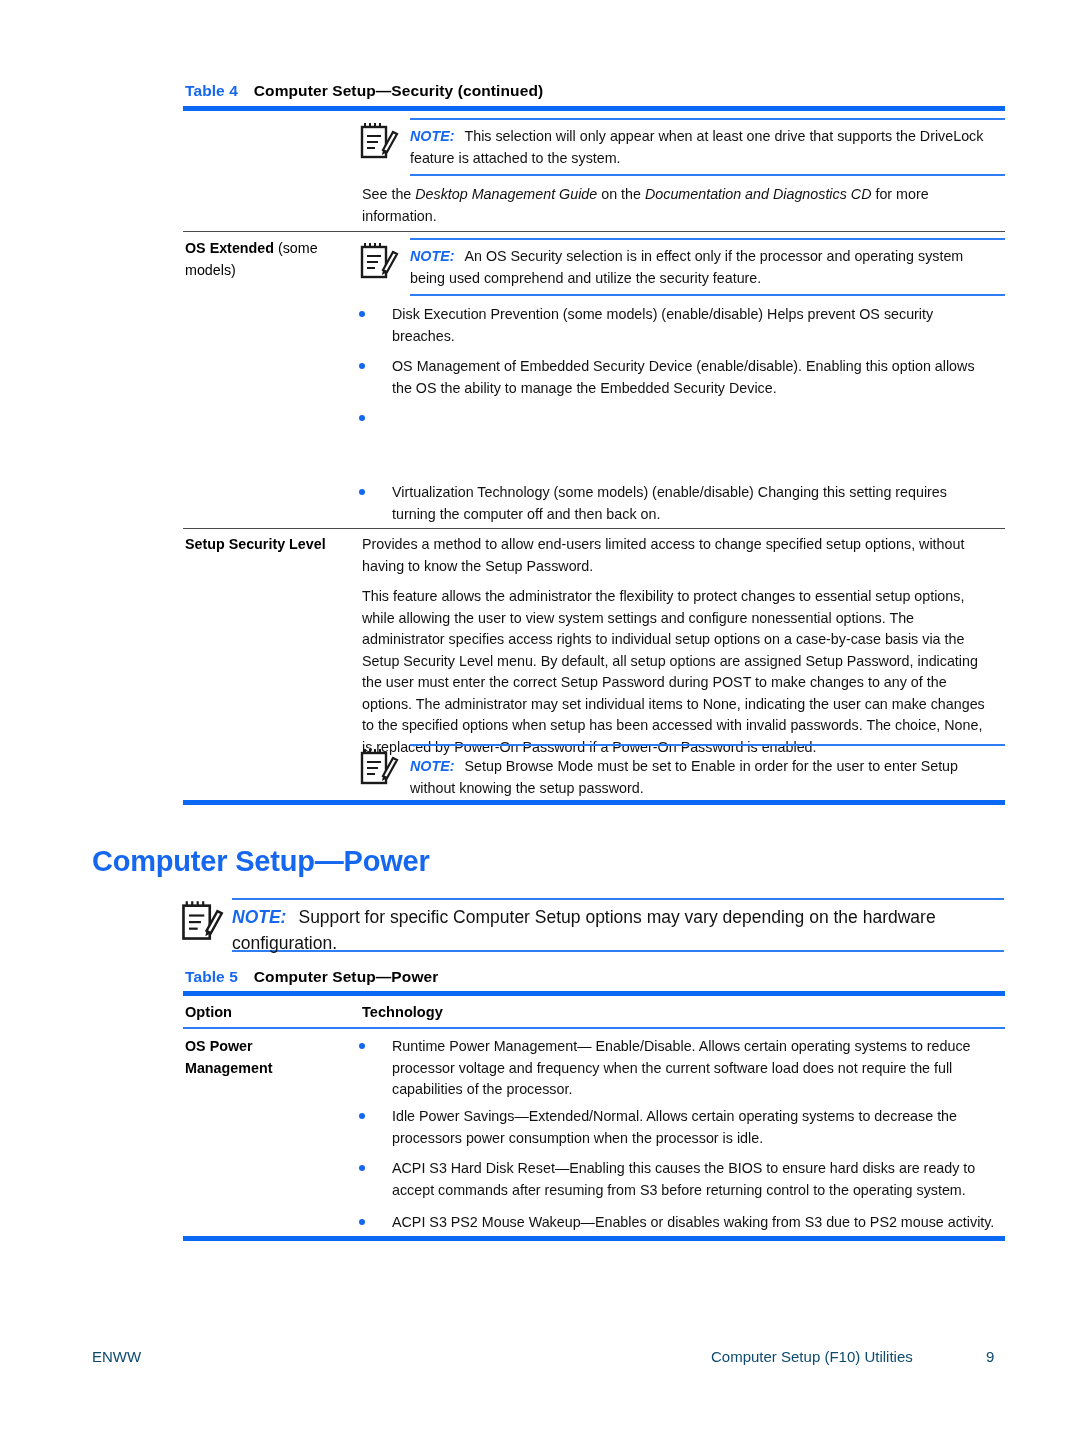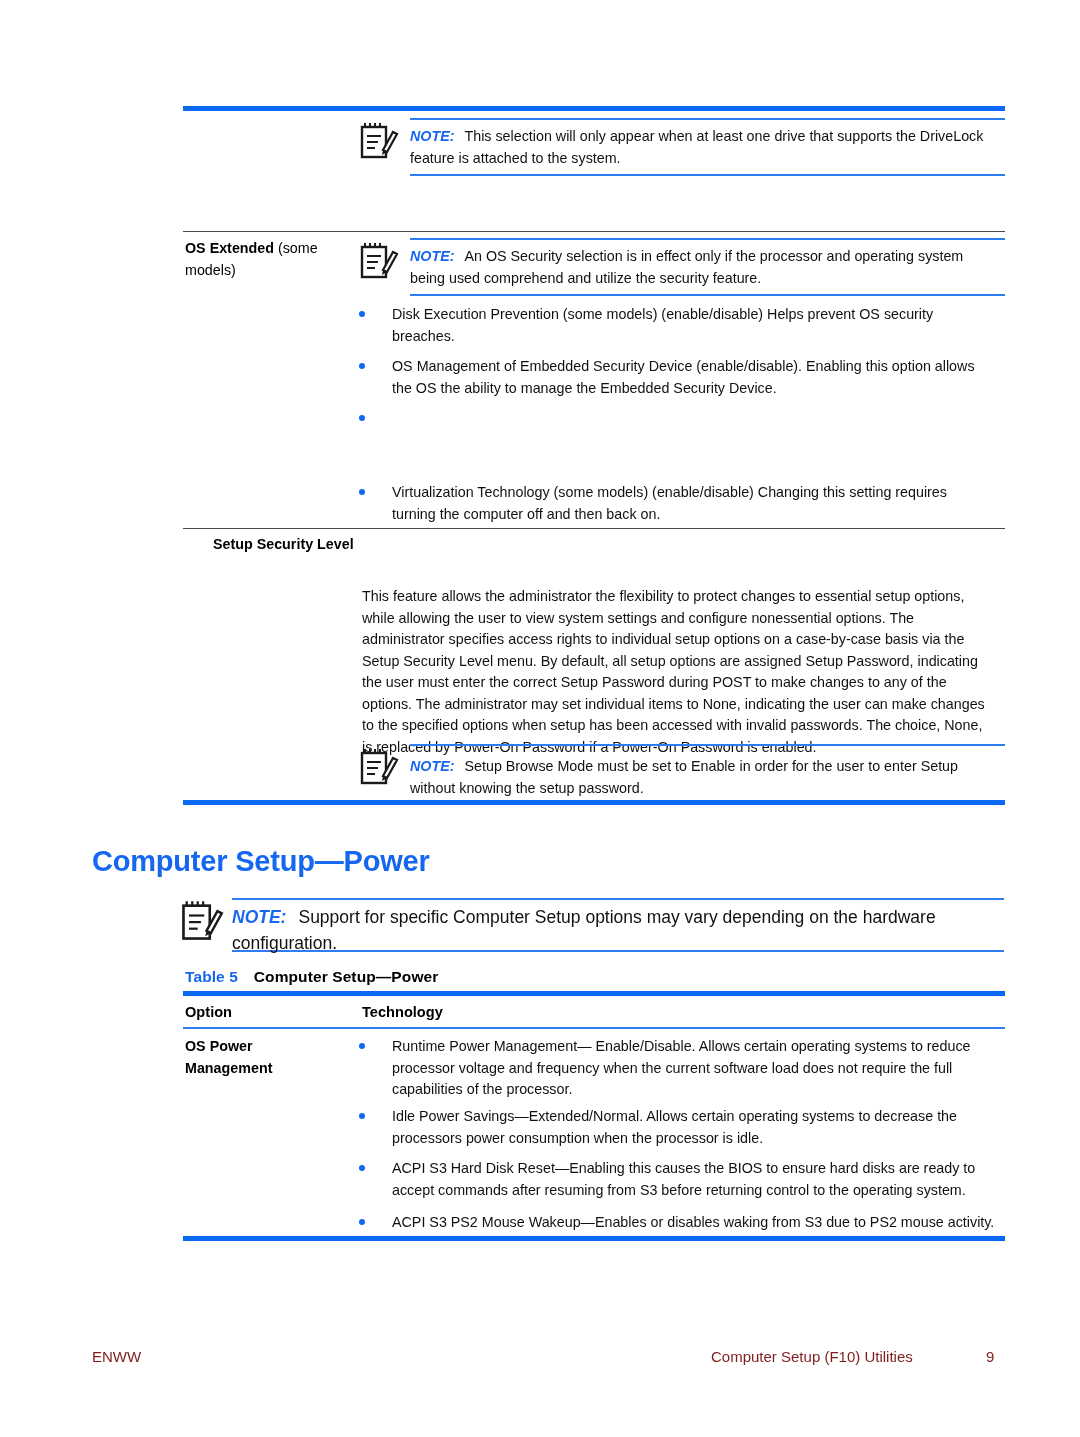--- a/index.html
+++ b/index.html
@@ -112,49 +112,55 @@
     font-weight: bold;
     color: #1667F0;
     letter-spacing: -0.2px;
     white-space: nowrap;
   }
 
   
   .footer-txt {
     position: absolute;
     font-size: 15px;
-    color: #7f1d1d;
+    color: #0c4a6e;
     white-space: nowrap;
   }
   .footer-page { font-weight: normal; }
 </style>
 </head>
 <body>
 
 <div id="page">
 
+  <div class="tbl-caption" style="left:185px; top:82px;">
+    <span class="cap-num">Table 4</span>
+    <span style="display:inline-block;width:7px;"></span>
+    <span class="cap-txt">Computer Setup—Security (continued)</span>
+  </div>
   <div class="rule-blue-thick" style="left:183px; top:106px; width:822px;"></div>
 
   <div class="note-box" style="left:410px; top:118px; width:595px;">
     <div class="nb-top" style="top:0px; width:595px;"></div>
     <div class="nb-bot" style="top:56px; width:595px;"></div>
     <div class="nb-text" style="left:0px; top:8px; width:592px;"><span class="nlabel">NOTE:</span><span style="display:inline-block;width:10px;"></span><span>This selection will only appear when at least one drive that supports the DriveLock feature is attached to the system.</span></div>
   </div>
   <div class="note-icon" style="left:357px; top:120px;">
     <svg width="42" height="42" viewBox="0 0 42 42">
       <rect x="5" y="7" width="24" height="30" fill="#ffffff" stroke="#1a1a1a" stroke-width="2.4"></rect>
       <line x1="10" y1="16" x2="24" y2="16" stroke="#1a1a1a" stroke-width="2"></line>
       <line x1="10" y1="22" x2="21" y2="22" stroke="#1a1a1a" stroke-width="2"></line>
       <line x1="10" y1="28" x2="18" y2="28" stroke="#1a1a1a" stroke-width="2"></line>
       <path d="M8 7 l0 -4 M13 7 l0 -4 M18 7 l0 -4 M23 7 l0 -4" stroke="#1a1a1a" stroke-width="2"></path>
       <path d="M26 30 L36 12 L40 14 L30 32 Z" fill="#ffffff" stroke="#1a1a1a" stroke-width="2.2"></path>
       <path d="M26 30 L30 32 L25 35 Z" fill="#1a1a1a"></path>
     </svg>
   </div>
 
+  <div class="body-txt" style="left:362px; top:184px; width:600px;"><span>See the </span><span class="ital">Desktop Management Guide</span><span> on the </span><span class="ital">Documentation and Diagnostics CD</span><span> for more information.</span></div>
 
   <div class="rule-gray" style="left:183px; top:231px; width:822px;"></div>
 
   <div class="opt-label" style="left:185px; top:238px; width:160px;"><span>OS Extended</span><span class="reg"> (some models)</span></div>
 
   <div class="note-box" style="left:410px; top:238px; width:595px;">
     <div class="nb-top" style="top:0px; width:595px;"></div>
     <div class="nb-bot" style="top:56px; width:595px;"></div>
     <div class="nb-text" style="left:0px; top:8px; width:592px;"><span class="nlabel">NOTE:</span><span style="display:inline-block;width:10px;"></span><span>An OS Security selection is in effect only if the processor and operating system being used comprehend and utilize the security feature.</span></div>
   </div>
@@ -176,22 +182,23 @@
   <div class="bullet-dot" style="left:359px; top:363px;"></div>
   <div class="body-txt" style="left:392px; top:356px; width:600px;">OS Management of Embedded Security Device (enable/disable). Enabling this option allows the OS the ability to manage the Embedded Security Device.</div>
 
   <div class="bullet-dot" style="left:359px; top:415px;"></div>
 
   <div class="bullet-dot" style="left:359px; top:489px;"></div>
   <div class="body-txt" style="left:392px; top:482px; width:600px;">Virtualization Technology (some models) (enable/disable) Changing this setting requires turning the computer off and then back on.</div>
 
   <div class="rule-gray" style="left:183px; top:528px; width:822px;"></div>
 
-  <div class="opt-label" style="left:185px; top:534px; width:165px;margin-left:28px;"><span>Setup Security Level</span></div>
-
+  <div class="opt-label" style="left:185px; top:534px; width:165px;"><span>Setup Security Level</span></div>
+
+  <div class="body-txt" style="left:362px; top:534px; width:630px;">Provides a method to allow end-users limited access to change specified setup options, without having to know the Setup Password.</div>
 
   <div class="body-txt" style="left:362px; top:586px; width:632px;">This feature allows the administrator the flexibility to protect changes to essential setup options, while allowing the user to view system settings and configure nonessential options. The administrator specifies access rights to individual setup options on a case-by-case basis via the Setup Security Level menu. By default, all setup options are assigned Setup Password, indicating the user must enter the correct Setup Password during POST to make changes to any of the options. The administrator may set individual items to None, indicating the user can make changes to the specified options when setup has been accessed with invalid passwords. The choice, None, is replaced by Power-On Password if a Power-On Password is enabled.</div>
 
   <div class="note-box" style="left:410px; top:744px; width:595px;">
     <div class="nb-top" style="top:0px; width:595px;"></div>
     <div class="nb-bot" style="top:56px; width:595px;"></div>
     <div class="nb-text" style="left:0px; top:12px; width:592px;"><span class="nlabel">NOTE:</span><span style="display:inline-block;width:10px;"></span><span>Setup Browse Mode must be set to Enable in order for the user to enter Setup without knowing the setup password.</span></div>
   </div>
   <div class="note-icon" style="left:357px; top:746px;">
     <svg width="42" height="42" viewBox="0 0 42 42">

